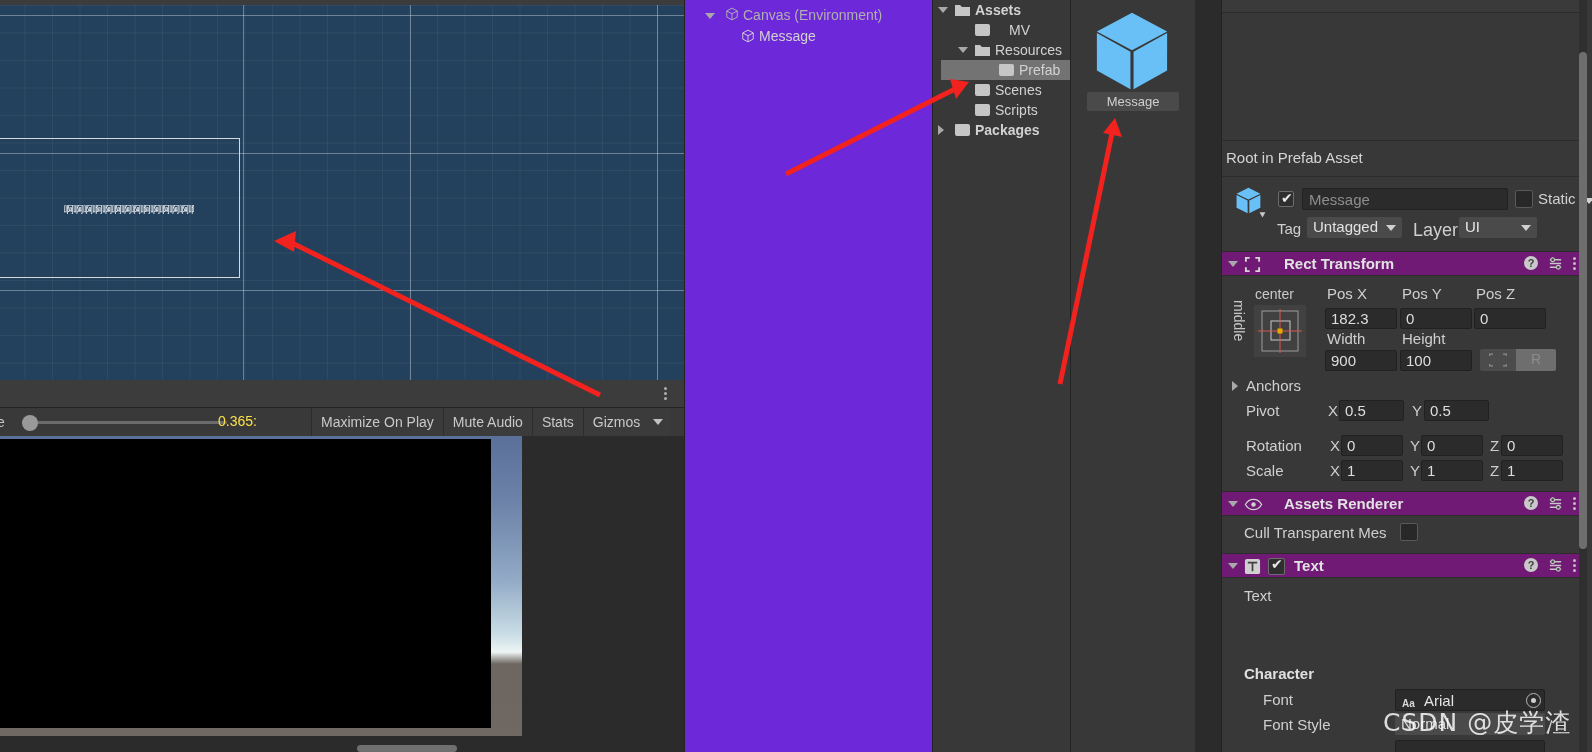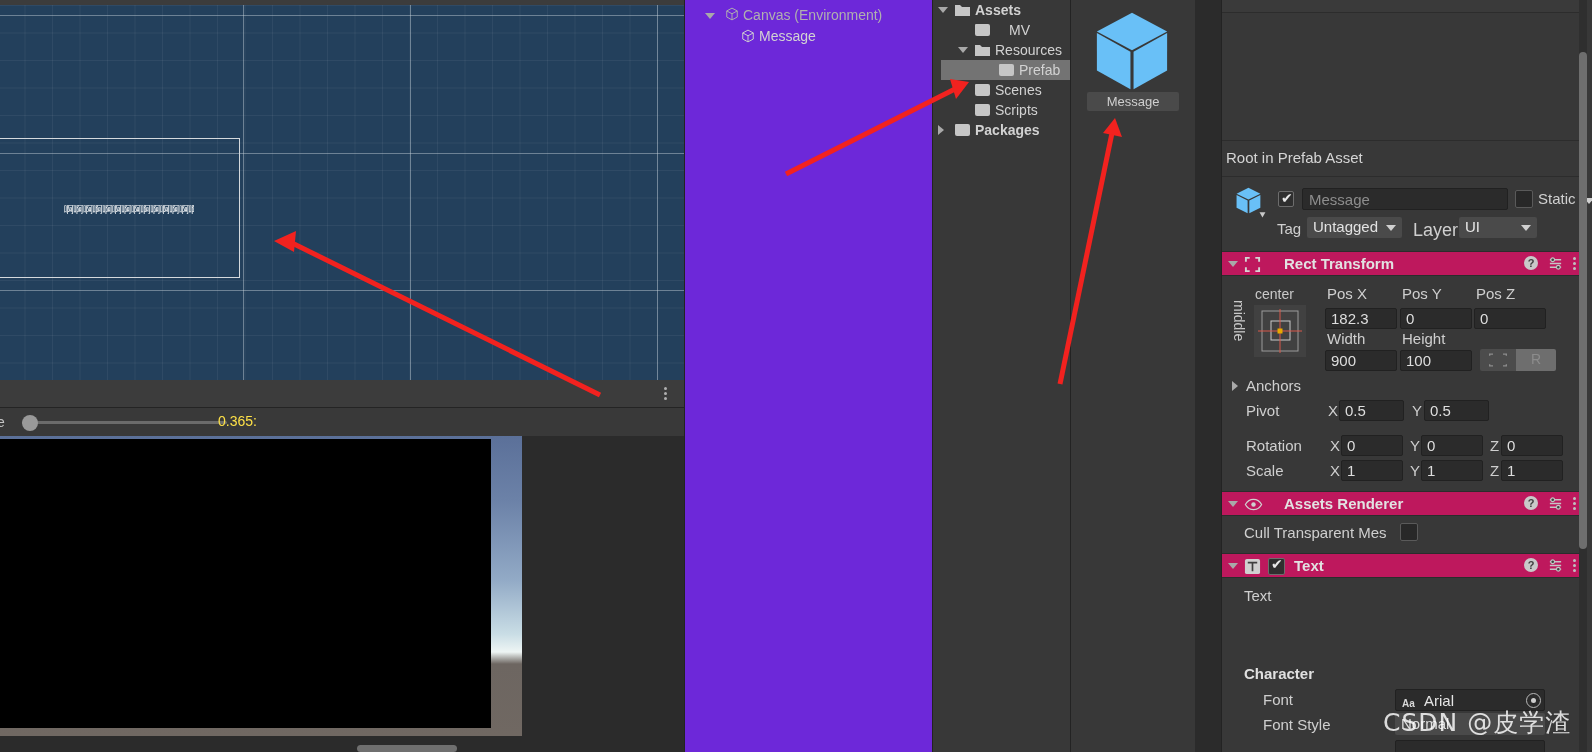--- a/index.html
+++ b/index.html
@@ -132,21 +132,21 @@
   #tag-lbl{ position:absolute; left:55px; top:220px; font-size:15px; color:#cfcfcf;}
   #tag-dd{ position:absolute; left:85px; top:217px; width:95px; height:21px; background:#4a4a4a;
      border-radius:2px; color:#e2e2e2; font-size:15px; padding-left:6px; line-height:20px;}
   #layer-lbl{ position:absolute; left:191px; top:220px; font-size:18px; color:#cfcfcf;}
   #layer-dd{ position:absolute; left:237px; top:217px; width:78px; height:21px; background:#4a4a4a;
      border-radius:2px; color:#e8e8e8; font-size:15px; padding-left:6px; line-height:20px;}
   .dd-caret{ position:absolute; width:0;height:0;border-left:5px solid transparent;border-right:5px solid transparent;
      border-top:6px solid #d0d0d0; }
 
   
-  .comp-hdr{ position:absolute; left:0; width:363px; height:25px; background:#be185d;
+  .comp-hdr{ position:absolute; left:0; width:363px; height:25px; background:#701a75;
      border-top:1px solid #2c2c2c; border-bottom:1px solid #2c2c2c;text-decoration:underline;}
   .comp-hdr .fold{ position:absolute; left:6px; top:9px; width:0;height:0;
      border-left:5px solid transparent;border-right:5px solid transparent;border-top:6px solid #a9a9a9;}
   .comp-title{ position:absolute; font-weight:bold; font-size:15px; color:#e2e2e2; top:3px;}
   .hdr-icons{ position:absolute; right:8px; top:3px; display:flex; gap:10px; align-items:center;}
   .ico-help{ width:14px;height:14px;border-radius:50%;background:#c9c9c9;color:#3f3f3f;font-size:11px;
      font-weight:bold;text-align:center;line-height:14px;}
   .ico-kebab{ width:4px; height:16px;}
   .ico-kebab i{display:block;width:3px;height:3px;background:#c0c0c0;border-radius:50%;margin:2px 0;}
 
@@ -225,20 +225,29 @@
         <i></i>
     </div>
   </div>
 
   <div id="game-toolbar">
     <div id="scale-label">ale</div>
     <div id="scale-slider"></div>
     <div id="scale-knob"></div>
     <div id="scale-value">0.365:</div>
 
+    <div id="toolbar-btns">
+      <div class="tb-btn">Maximize On Play</div>
+      <div class="tb-btn">Mute Audio</div>
+      <div class="tb-btn">Stats</div>
+      <div class="tb-btn">Gizmos</div>
+      <div class="tb-arrow">
+        <span class="caret-dn"></span>
+      </div>
+    </div>
   </div>
 
   <div id="game-area">
     <div id="game-sky"></div>
     <div id="game-black"></div>
     <div id="game-right-bg"></div>
     <div id="game-hscroll"></div>
   </div>
 </div>
 

